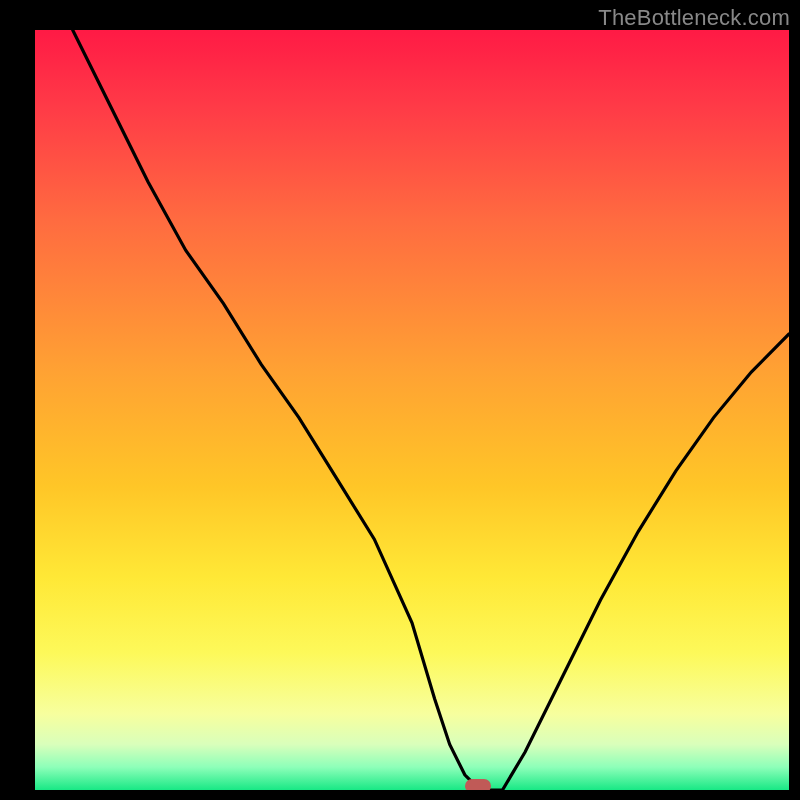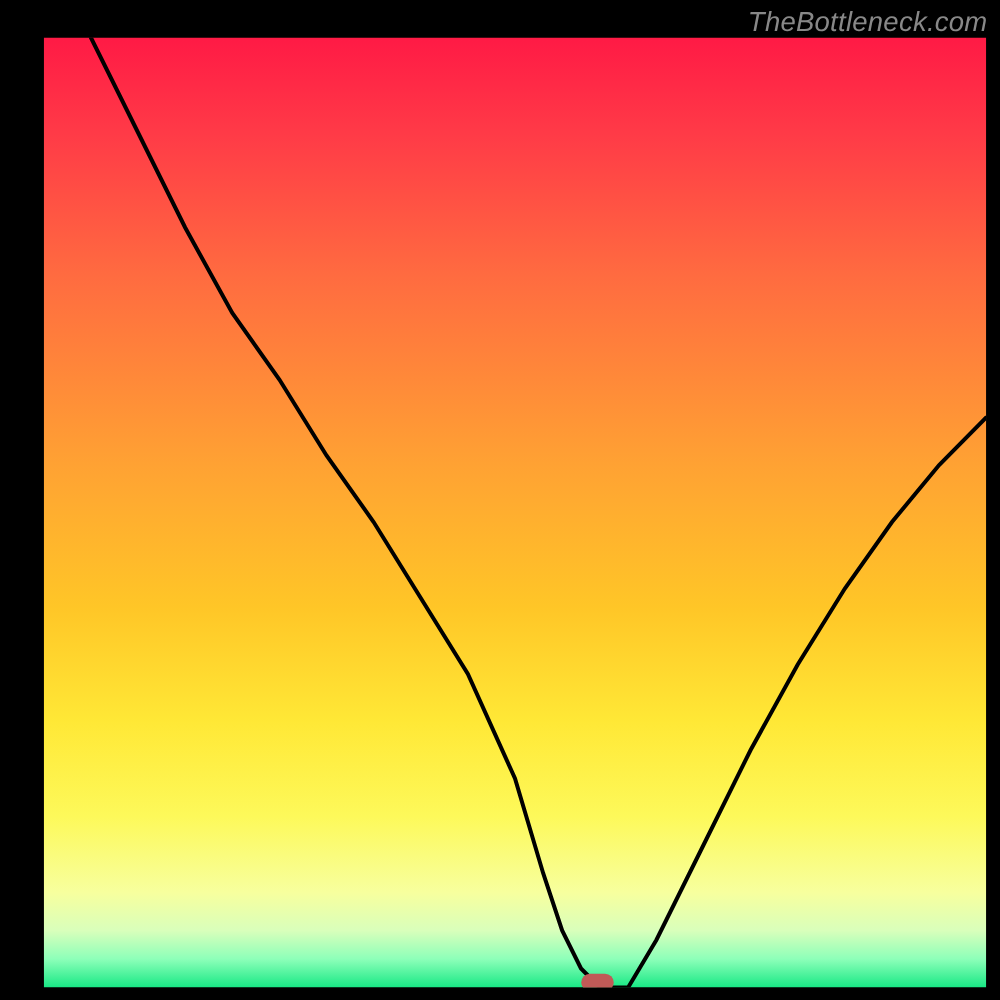--- a/index.html
+++ b/index.html
@@ -10,21 +10,20 @@
     background: #000;
     overflow: hidden;
   }
   .frame {
     position: absolute;
     left: 0;
     top: 0;
     width: 800px;
     height: 800px;
     background: #000;
-    font-style: italic;
   }
   .plot {
     position: absolute;
     left: 35px;
     top: 30px;
     width: 754px;
     height: 760px;
   }
   .watermark {
     position: absolute;

